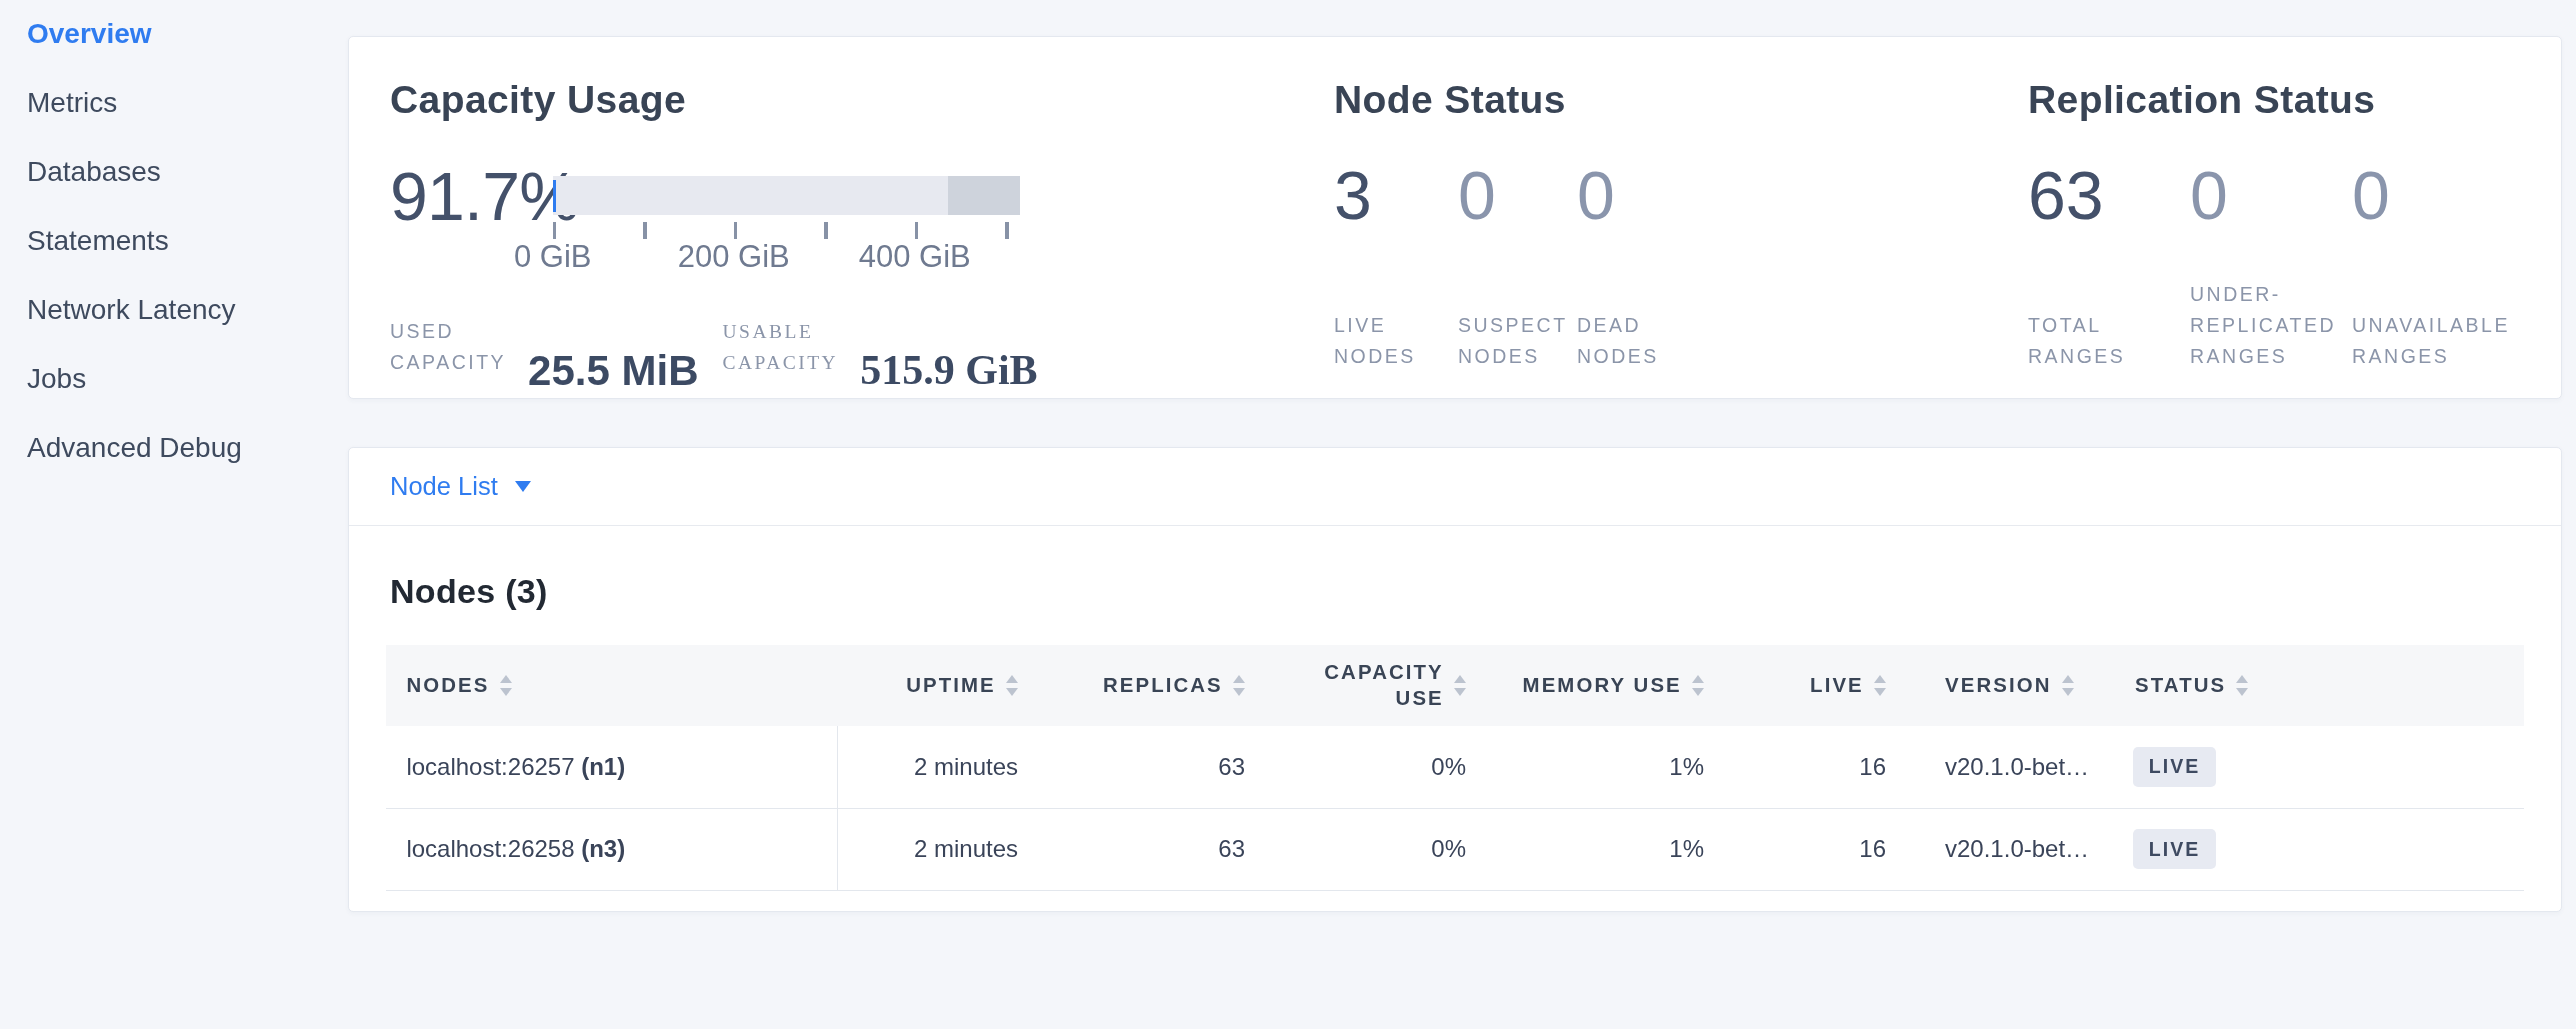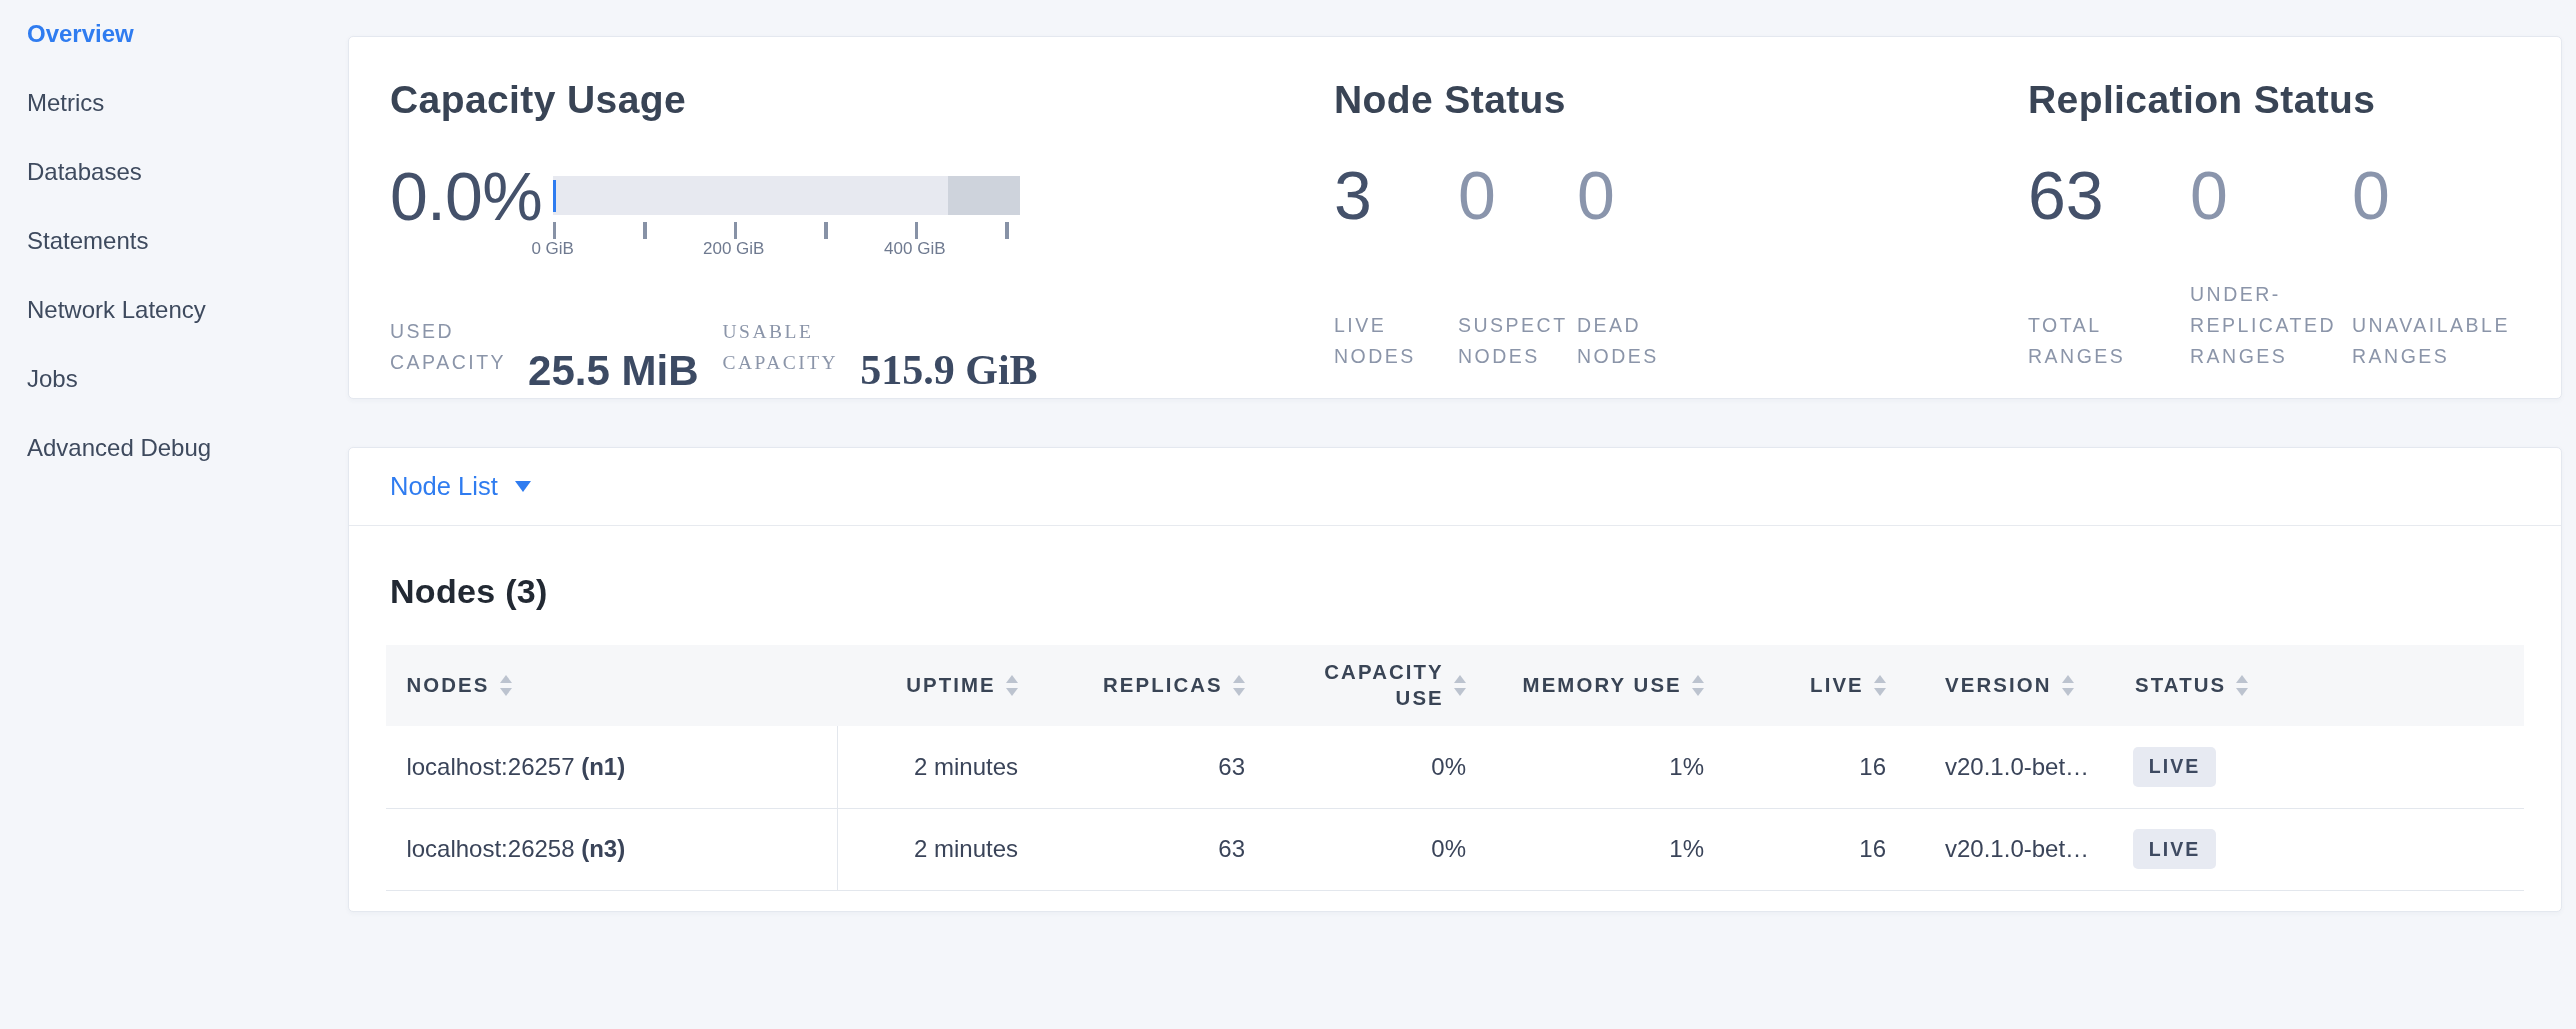--- a/index.html
+++ b/index.html
@@ -7,21 +7,21 @@
   body {
     background:#f4f6fa;
     font-family:"Liberation Sans", sans-serif;
     color:#394455;
     display:flex;
   }
 
   
   .sidebar { width:348px; flex:0 0 348px; padding:22px 0 0 27px; }
   .nav-item {
-    font-size:24px; line-height:24px; margin-bottom:45px;
+    font-size:28px; line-height:24px; margin-bottom:45px;
     color:#3e4a5e; cursor:pointer; white-space:nowrap;
   }
   .nav-item.active { color:#2f7cf0; font-weight:bold; }
 
   
   .main { flex:1; padding:36px 14px 0 0; }
   .card {
     background:#ffffff;
     border:0.8px solid #e4e8ef;
     border-radius:5.1px;
@@ -41,21 +41,21 @@
   .gauge-pct { font-size:68px; line-height:71px; font-weight:500; color:#44516a; width:144px; flex:0 0 144px; letter-spacing:-0.8px; }
   .gauge-chart { width:467px; margin-left:18.7px; position:relative; }
   .gauge-track { position:relative; margin-top:15.3px; height:39px; background:#e7e9f0; overflow:hidden; }
   .gauge-used  { position:absolute; left:0; top:3.4px; bottom:3.4px; width:3.4px; background:#2f7cf0; }
   .gauge-other { position:absolute; right:0; top:0; bottom:0; width:15.3%; background:#ced3dc; }
   .gauge-ticks { position:relative; height:24px; }
   .gauge-ticks i { position:absolute; top:6.8px; width:3.4px; height:17px; background:#8792a6; }
   .gauge-axis { position:relative; height:27px; }
   .gauge-axis span {
     position:absolute; transform:translateX(-50%);
-    font-size:17px; color:#6f7a90; white-space:nowrap;
+    font-size:31px; color:#6f7a90; white-space:nowrap;
   }
 
   
   .nums-row { display:flex; margin-top:37px; }
   .num { font-size:68px; line-height:68px; font-weight:500; color:#44516a; }
   .num.dim { color:#8a95ac; font-weight:400; }
   .labels-row { display:flex; margin-top:51px; height:92px; align-items:flex-end; }
   .cap-label {
     font-size:19.5px; line-height:31px; letter-spacing:2.5px;
     color:#8b95a9; white-space:pre-line;
@@ -135,21 +135,21 @@
   <div class="nav-item">Advanced Debug</div>
 </div>
 
 <div class="main">
 
   <div class="card summary-card">
 
     <div class="section-capacity">
       <div class="panel-title">Capacity Usage</div>
       <div class="gauge-row">
-        <div class="gauge-pct">0.0%</div>
+        <div class="gauge-pct">91.7%</div>
         <div class="gauge-chart">
           <div class="gauge-track">
             <div class="gauge-used"></div>
             <div class="gauge-other"></div>
           </div>
           <div class="gauge-ticks">
             <i style="left:0%"></i>
               <i style="left:19.38%"></i>
               <i style="left:38.77%"></i>
             <i style="left:58.15%"></i>

